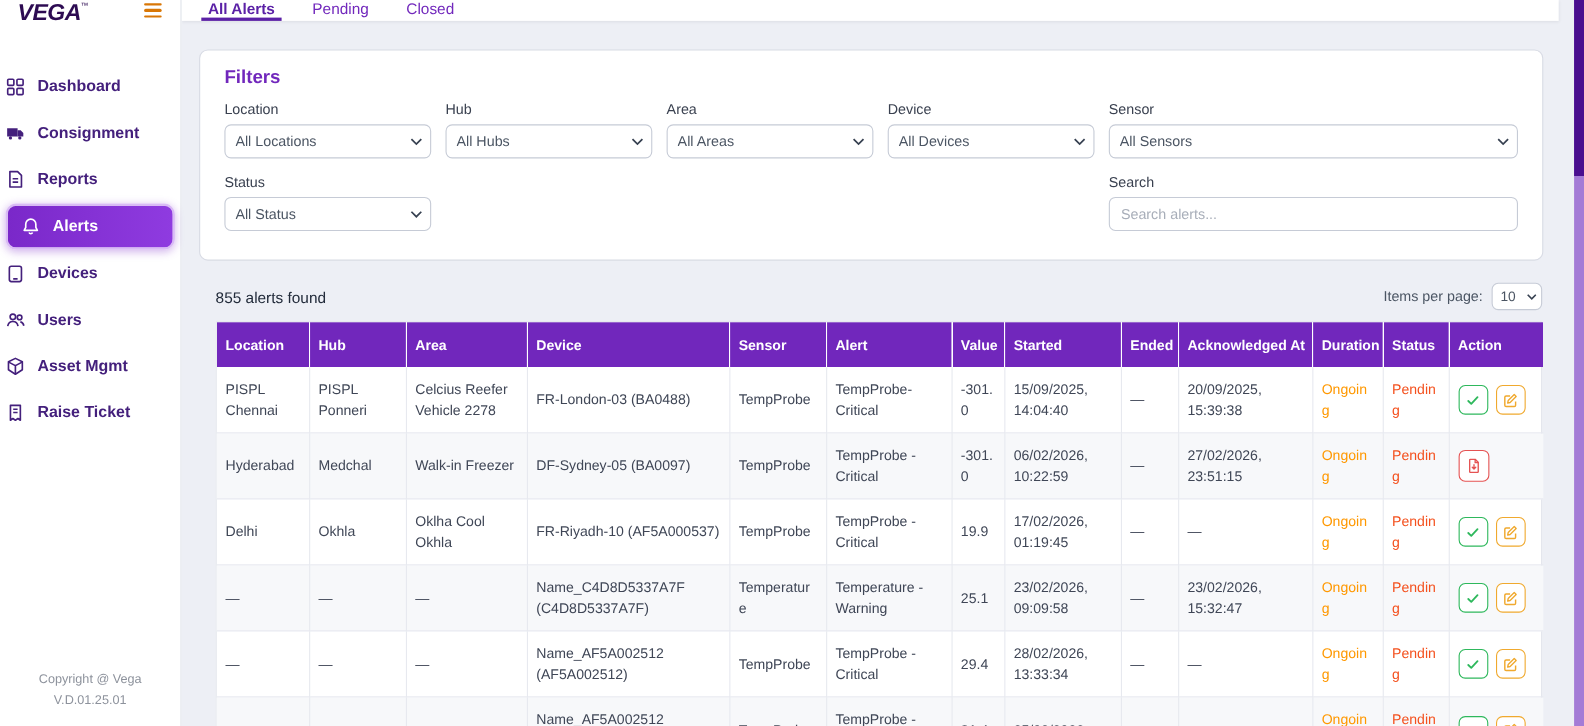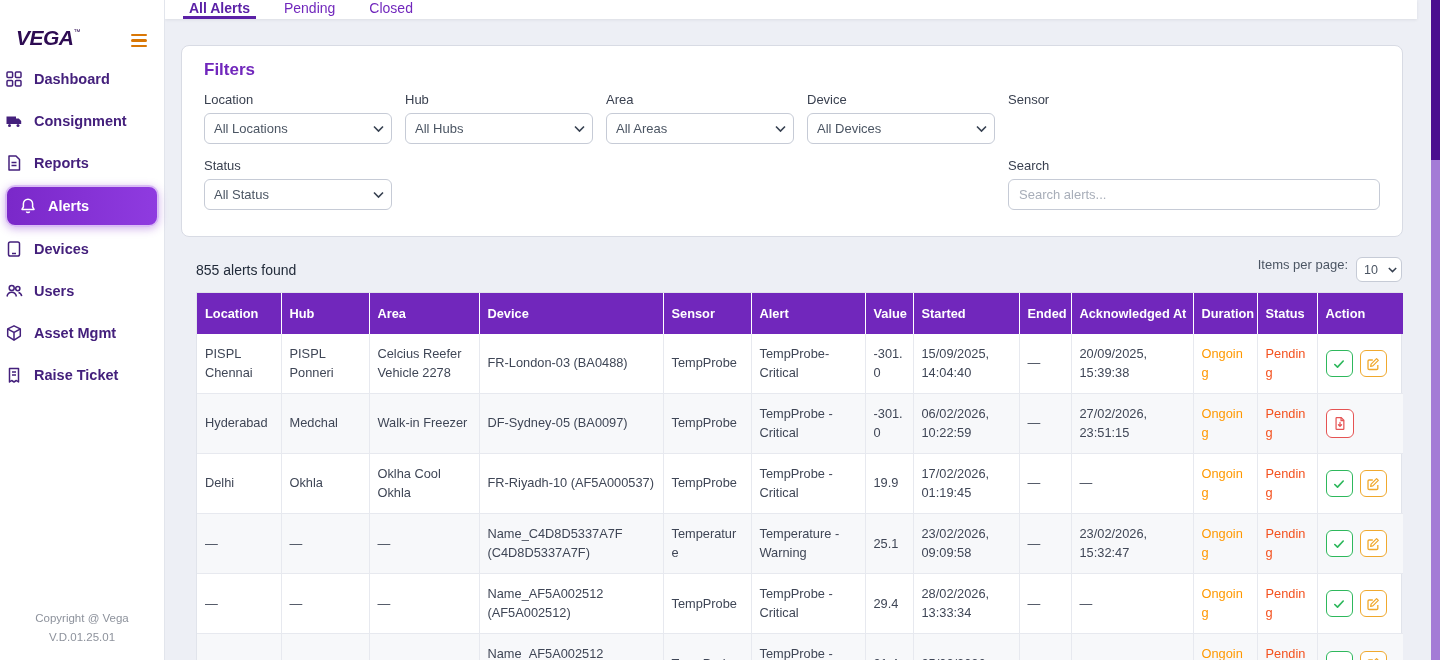--- a/index.html
+++ b/index.html
@@ -3,21 +3,21 @@
 <meta charset="utf-8">
 <style>
   * { box-sizing: border-box; margin: 0; padding: 0; }
   html, body { width: 1440px; height: 660px; overflow: hidden; }
   body { font-family: "Liberation Sans", "DejaVu Sans", sans-serif; background: #EDEFF5; }
   .app { position: relative; display: flex; width: 1440px; height: 660px; }
 
   
   .sidebar { width: 165px; min-width: 165px; background: #fff; border-right: 1px solid #E2E5EC;
              display: flex; flex-direction: column; z-index: 3; }
-  .logo-row { height: 50px; display: flex; align-items: flex-end; justify-content: space-between; padding: 0 14px 0 16px; }
+  .logo-row { height: 50px; display: flex; align-items: flex-start; justify-content: space-between; padding: 0 14px 0 16px; }
   .logo { display: flex; align-items: flex-start; }
   .logo-text { font-weight: 900; font-style: italic; font-size: 21px; letter-spacing: -0.5px; color: #2D0B52; }
   .tm { font-size: 7px; color: #2D0B52; margin-top: 2px; }
   .hamburger { display: flex; flex-direction: column; gap: 3px; cursor: pointer; padding: 3px; }
   .hamburger span { width: 16px; height: 2.4px; background: #D97706; border-radius: 2px; }
 
   .nav { margin-top: 8px; display: flex; flex-direction: column; }
   .nav-item { display: flex; align-items: center; gap: 11px; height: 42px; padding: 0 4px;
               color: #44207C; font-size: 14.5px; font-weight: 600; cursor: pointer; }
   .nav-item .nicon { width: 19px; height: 19px; display: flex; align-items: center; justify-content: center; flex: none; }
@@ -52,21 +52,21 @@
   .status-field { grid-column: 1; }
   .search-field { grid-column: 5; }
   .search-input { width: 100%; height: 31px; border: 1px solid #C6CBD6; border-radius: 6px;
                   font-family: inherit; font-size: 13px; color: #737373; padding: 0 10px; }
   .search-input::placeholder { color: #A8AEB9; }
 
   
   .results-row { display: flex; justify-content: space-between; align-items: center;
                  margin: 20px 29px 0 31px; height: 28px; }
   .count-text { font-size: 14px; color: #222B3A; }
-  .ipp { display: flex; gap: 8px; font-size: 13px; color: #4B5563; }
+  .ipp { display: flex; align-items: center; gap: 8px; font-size: 13px; color: #4B5563; }
   .ipp .select-wrap { width: 46px; }
   .ipp select { height: 25px; padding: 0 18px 0 7px; font-size: 12.5px; }
   .ipp .chev { right: 5px; }
 
   
   .table-card { margin: 10px 29px 0 31px; background: #fff; border: 1px solid #E1E4EB; }
   table { width: 100%; border-collapse: collapse; table-layout: fixed; }
   thead th { background: #7127BC; color: #fff; font-size: 12.8px; font-weight: 700; text-align: left;
              padding: 13px 8px; border-right: 1px solid rgba(255,255,255,.28); white-space: nowrap;
              overflow: hidden; }
@@ -246,20 +246,28 @@
             <select><option>All Devices</option></select>
             <span class="chev">
                 <svg width="11" height="7" viewBox="0 0 11 7">
                   <path d="M1 1l4.5 4.5L10 1" stroke="#374151" stroke-width="1.6" fill="none"></path>
                 </svg>
               </span>
           </div>
         </div>
         <div class="field">
           <label>Sensor</label>
+          <div class="select-wrap">
+            <select><option>All Sensors</option></select>
+            <span class="chev">
+                <svg width="11" height="7" viewBox="0 0 11 7">
+                  <path d="M1 1l4.5 4.5L10 1" stroke="#374151" stroke-width="1.6" fill="none"></path>
+                </svg>
+              </span>
+          </div>
         </div>
         <div class="field status-field">
           <label>Status</label>
           <div class="select-wrap">
             <select><option>All Status</option></select>
             <span class="chev">
                 <svg width="11" height="7" viewBox="0 0 11 7">
                   <path d="M1 1l4.5 4.5L10 1" stroke="#374151" stroke-width="1.6" fill="none"></path>
                 </svg>
               </span>

